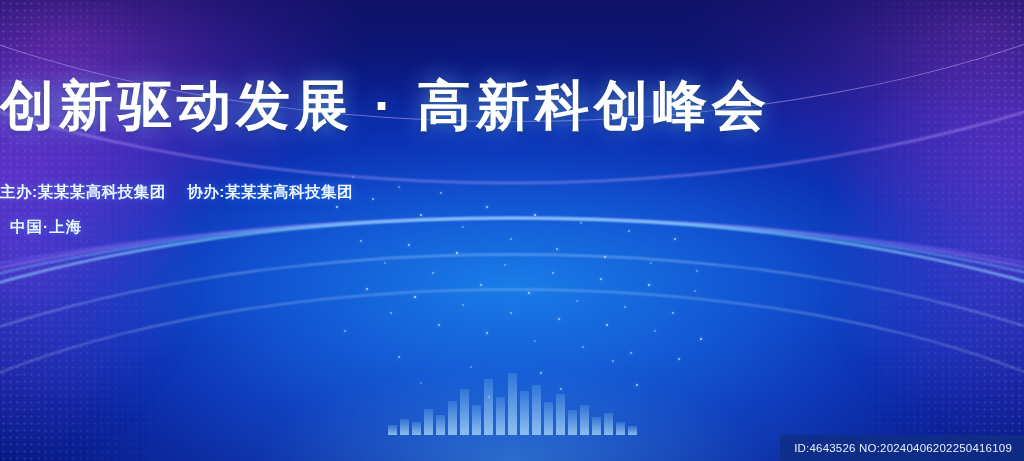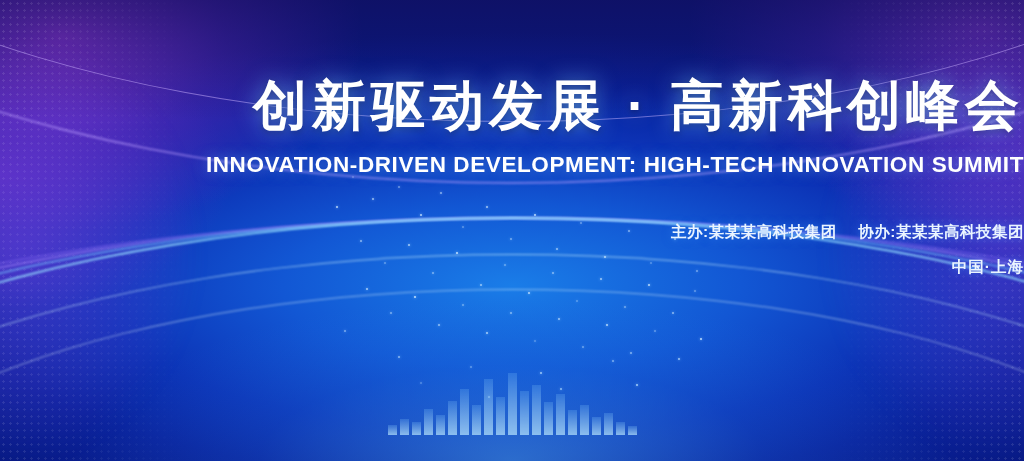--- a/index.html
+++ b/index.html
@@ -126,21 +126,21 @@
   .skyline .bar {
     background: linear-gradient(to top, rgba(190,235,255,0.85), rgba(140,210,255,0.25));
     width: 9px;
   }
 
   
   .content {
     position: absolute;
     left: 0; right: 0;
     top: 74px;
-    text-align: right;
+    text-align: left;
     z-index: 5;
   }
   .title-cn {
     color: #ffffff;
     font-size: 54px;
     font-weight: 700;
     letter-spacing: 5px;
     line-height: 1.18;
     text-shadow: 0 0 22px rgba(120,200,255,0.65), 0 2px 6px rgba(0,0,20,0.35);
     margin: 0;
@@ -164,20 +164,21 @@
     text-shadow: 0 0 10px rgba(60,150,255,0.55);
   }
   .org-line .gap { display:inline-block; width: 12px; }
   .place-line {
     color: #eaf4ff;
     font-size: 15.5px;
     font-weight: 700;
     margin-top: 14px;
     letter-spacing: 1px;
     text-shadow: 0 0 10px rgba(60,150,255,0.55);
+    padding-left: 10px;
   }
 
   
   .watermark {
     position: absolute;
     left: 18px;
     bottom: 10px;
     display: flex;
     align-items: center;
     gap: 7px;
@@ -318,23 +319,23 @@
       <div class="bar" style="height: 25px;"></div>
       <div class="bar" style="height: 30px;"></div>
       <div class="bar" style="height: 18px;"></div>
       <div class="bar" style="height: 22px;"></div>
       <div class="bar" style="height: 13px;"></div>
       <div class="bar" style="height: 9px;"></div>
     </div>
 
   <div class="content">
     <h1 class="title-cn">创新驱动发展 · 高新科创峰会</h1>
-    <div class="title-en">INNOVATION-DRIVEN DEVELOPMENT: HIGH-TECH INNOVATION SUMMIT</div>
     <div class="org-line">
       <span>主办:某某某高科技集团</span>
       <span class="gap"></span>
       <span>协办:某某某高科技集团</span>
     </div>
     <div class="place-line">中国·上海</div>
   </div>
 
 
+  <div class="id-badge">ID:4643526 NO:20240406202250416109</div>
 </div>
 
 </body></html>

